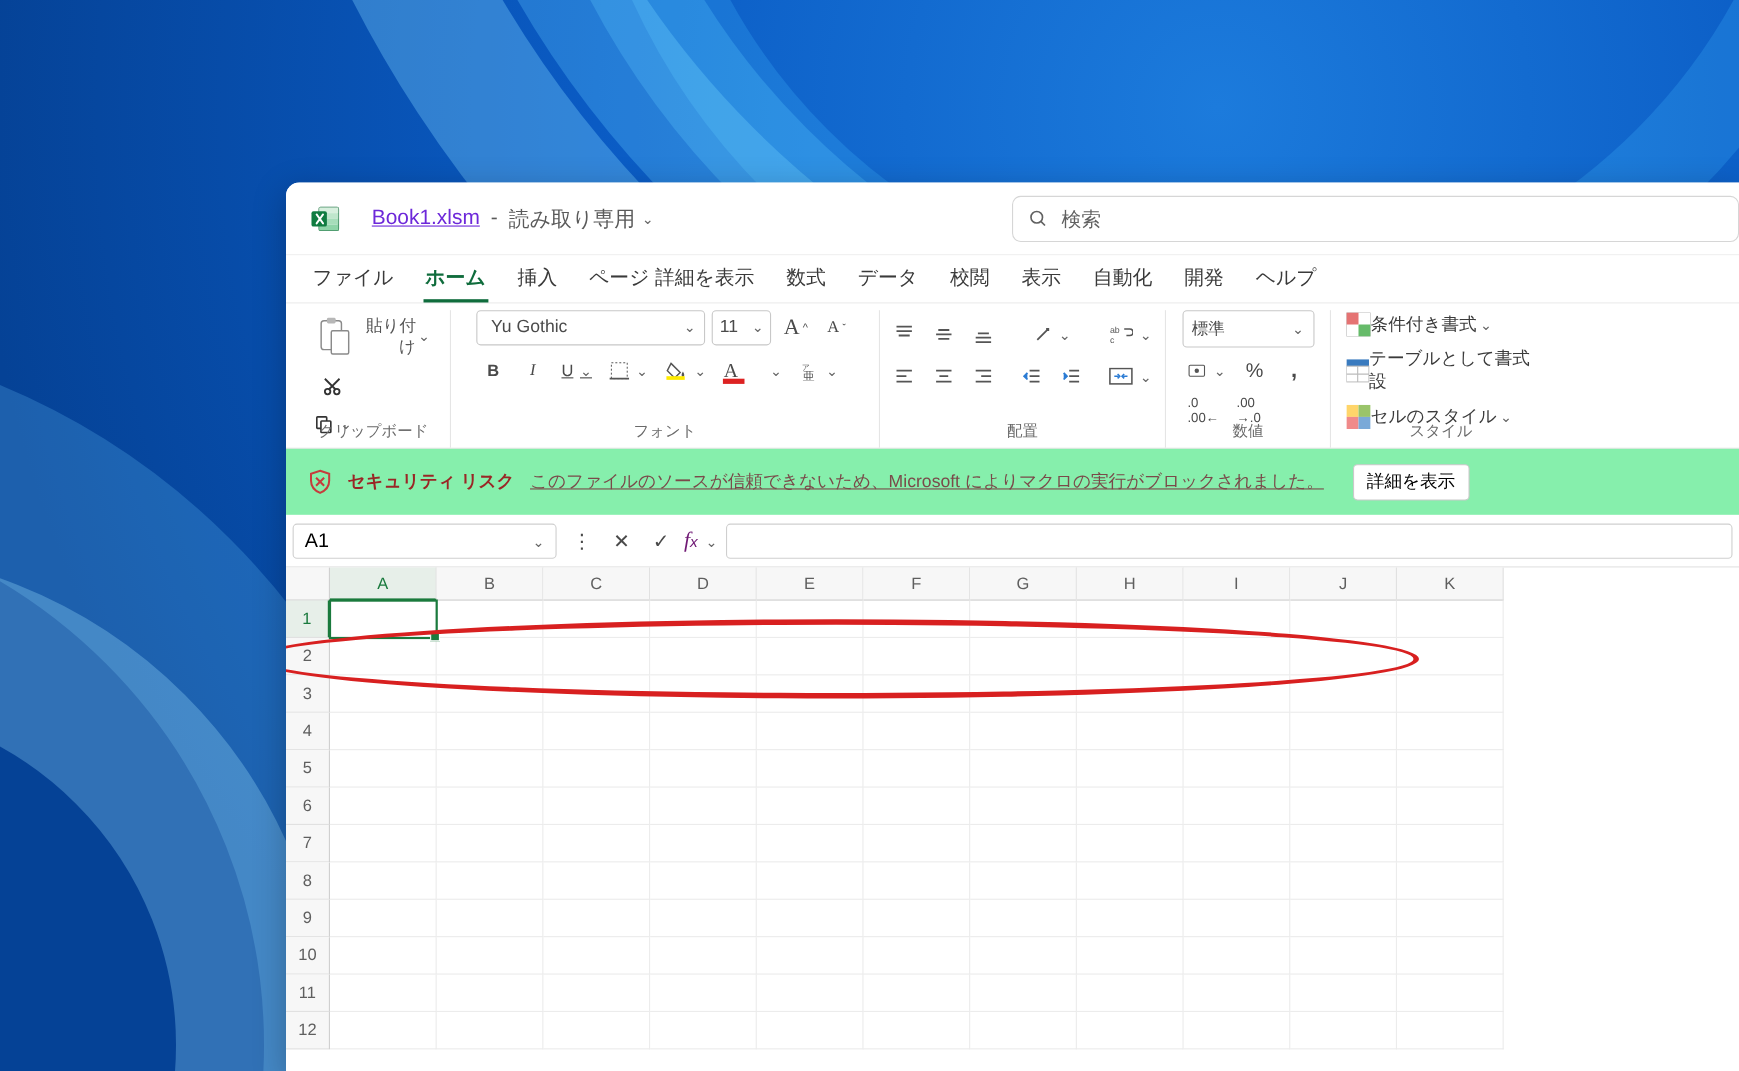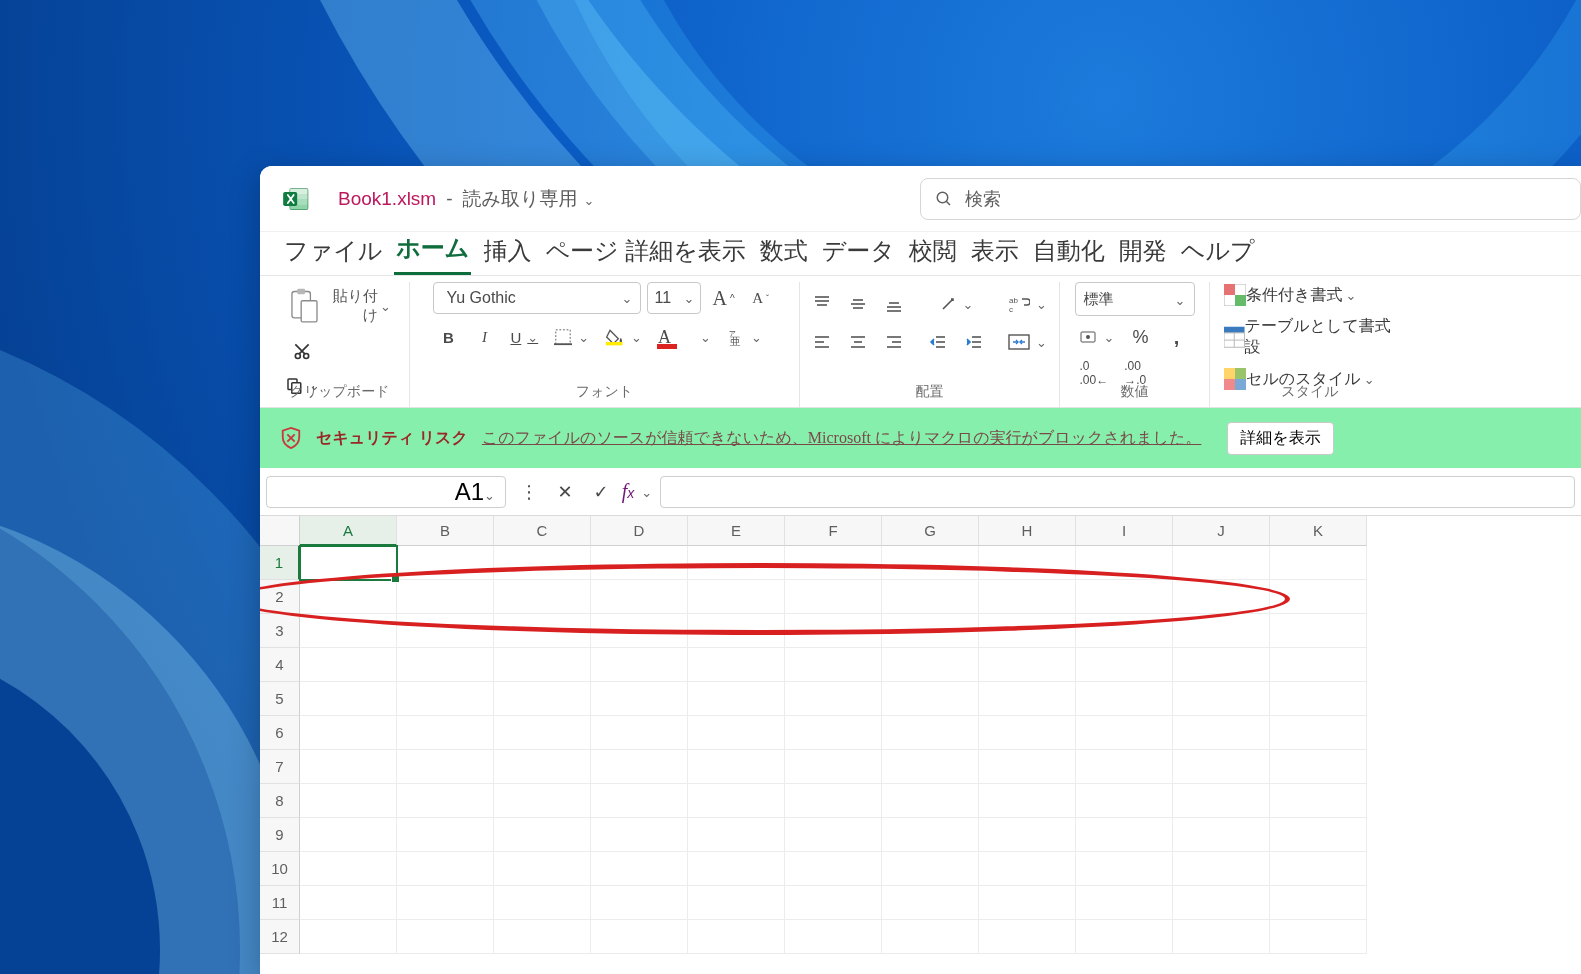--- a/index.html
+++ b/index.html
@@ -43,37 +43,37 @@
     display: flex; align-items: center;
     padding: 0 22px;
     position: relative;
     border-bottom: 1px solid #f0f0f0;
   }
   .app-icon {
     width: 28px; height: 28px; margin-right: 28px;
     display: inline-flex; align-items: center; justify-content: center;
   }
   .app-icon svg { width: 28px; height: 28px; }
-  .titlebar .title  { font-size: 19px; color: #be185d; }
+  .titlebar .title  { font-size: 19px; color: #6d28d9; text-decoration: underline; }
   .titlebar .dash   { margin: 0 10px; color:#5a5a5a; font-size: 19px;}
   .titlebar .mode   { font-size: 19px; color:#5a5a5a; display:flex; align-items:center; gap:6px;}
   .searchbox {
     position: absolute; left: 660px; right: 0; top: 12px; height: 42px;
     background: #ffffff; border:1px solid #d6d6d6; border-radius: 8px;
     display: flex; align-items: center; padding: 0 14px; gap: 12px;
     color:#616161;
   }
   .searchbox span { font-size: 18px; }
 
   
   .ribbtabs {
-    display:flex; align-items:flex-end; gap: 10px;
+    display:flex; align-items:flex-start; gap: 25px;
     padding: 0 22px; height: 44px;
     border-bottom: 1px solid #e6e6e6;
-    font-size: 24px; color:#3a3a3a;
+    font-size: 18px; color:#3a3a3a;
   }
   .ribbtabs .tab { padding: 8px 2px; cursor: pointer; }
   .ribbtabs .tab.active { color:#0f6c3c; border-bottom: 3px solid #0f6c3c; font-weight: 600;}
 
   
   .ribbon {
     display:flex; align-items: stretch;
     background:#ffffff;
     border-bottom: 1px solid #e3e3e3;
     padding: 6px 10px 0 10px;
@@ -127,21 +127,21 @@
   .security-bar {
     background: #86efac;
     height: 60px;
     display: flex; align-items:center;
     padding: 0 20px; gap: 14px;
     font-size: 16px;
     position: relative;
   }
   .security-bar .shield { color:#c63c3c; }
   .security-bar .title { color:#9a2626; font-weight: 600; }
-  .security-bar .msg { color:#7a4a4a; text-decoration: underline; font-family: Liberation Serif, serif; }
+  .security-bar .msg { color:#7a4a4a; text-decoration: underline; }
   .security-bar button {
     margin-left: 12px;
     border:1px solid #c9c9c9; background:#fff; border-radius:4px;
     padding: 5px 12px; font-size:16px; cursor:pointer;
   }
   
   .annot-ellipse {
     position:absolute; left: -30px; top: 397px;
     width: 1060px; height: 72px;
     border: 5px solid #d82020; border-radius: 50%;
@@ -150,22 +150,22 @@
 
   
   .fx-row {
     display:flex; align-items:center; height: 48px;
     border-bottom: 1px solid #d9d9d9;
     background:#fff;
   }
   .namebox {
     width: 240px; height: 32px; margin-left: 6px;
     border:1px solid #cfcfcf; border-radius:4px; background:#fff;
-    display:flex; align-items:center; justify-content:flex-end;
-    padding: 0 10px; font-size:24px;
+    display:flex; align-items:center; justify-content:space-between;
+    padding: 0 10px; font-size:18px;
   }
   .fx-btns { display:flex; gap:6px; margin: 0 8px; color:#8a8a8a;}
   .fx-btns .btn { width:30px; height:30px; font-size:18px;}
   .fx-label { font-style: italic; font-family: "Cambria Math", serif; font-size:20px; color:#701a75; margin-right:4px;}
   .formula-input {
     flex:1; height:32px; border:1px solid #cfcfcf; border-radius:4px;
     margin-right: 6px; background:#fff; padding: 0 10px; font-size:16px;
     display:flex; align-items:center;
   }
 

